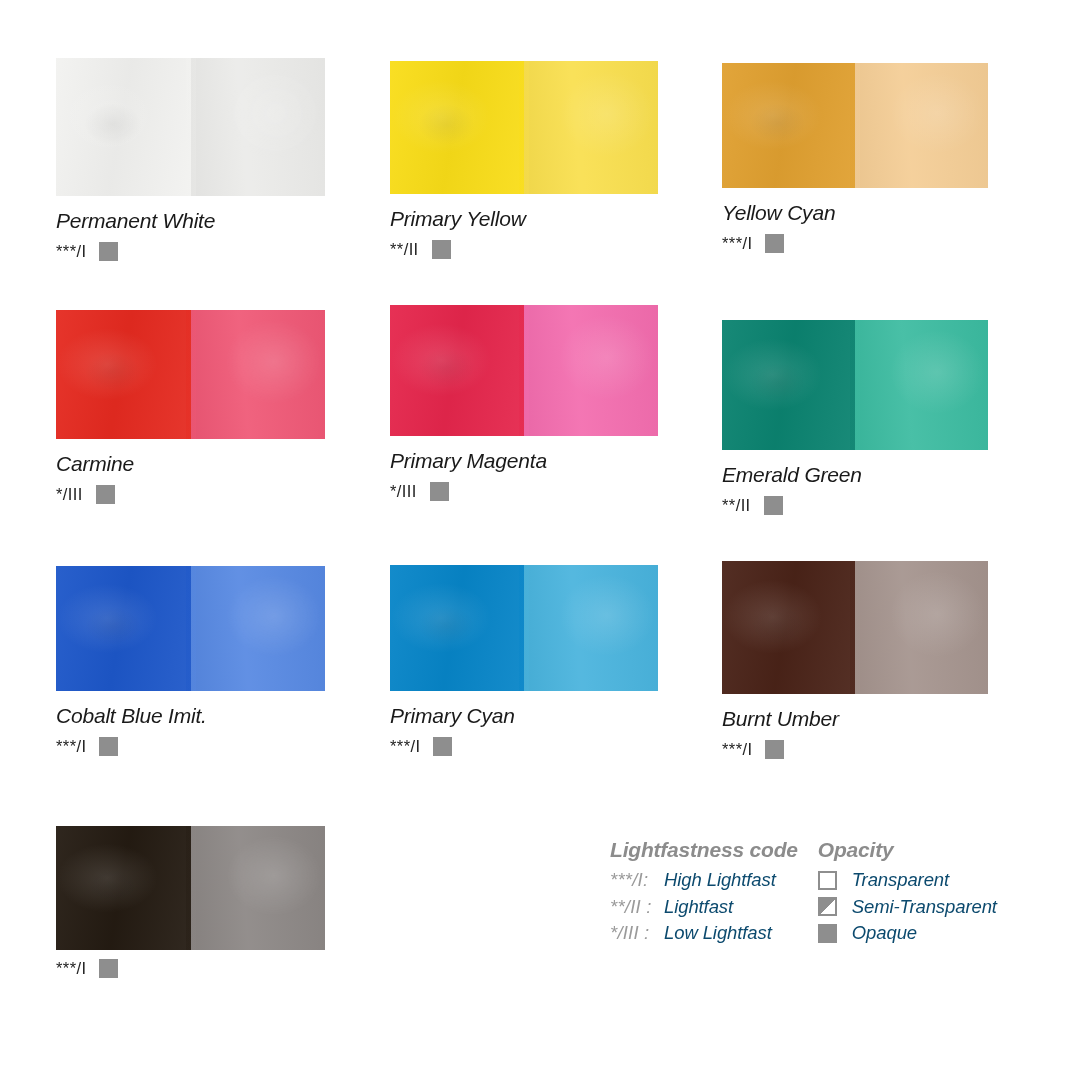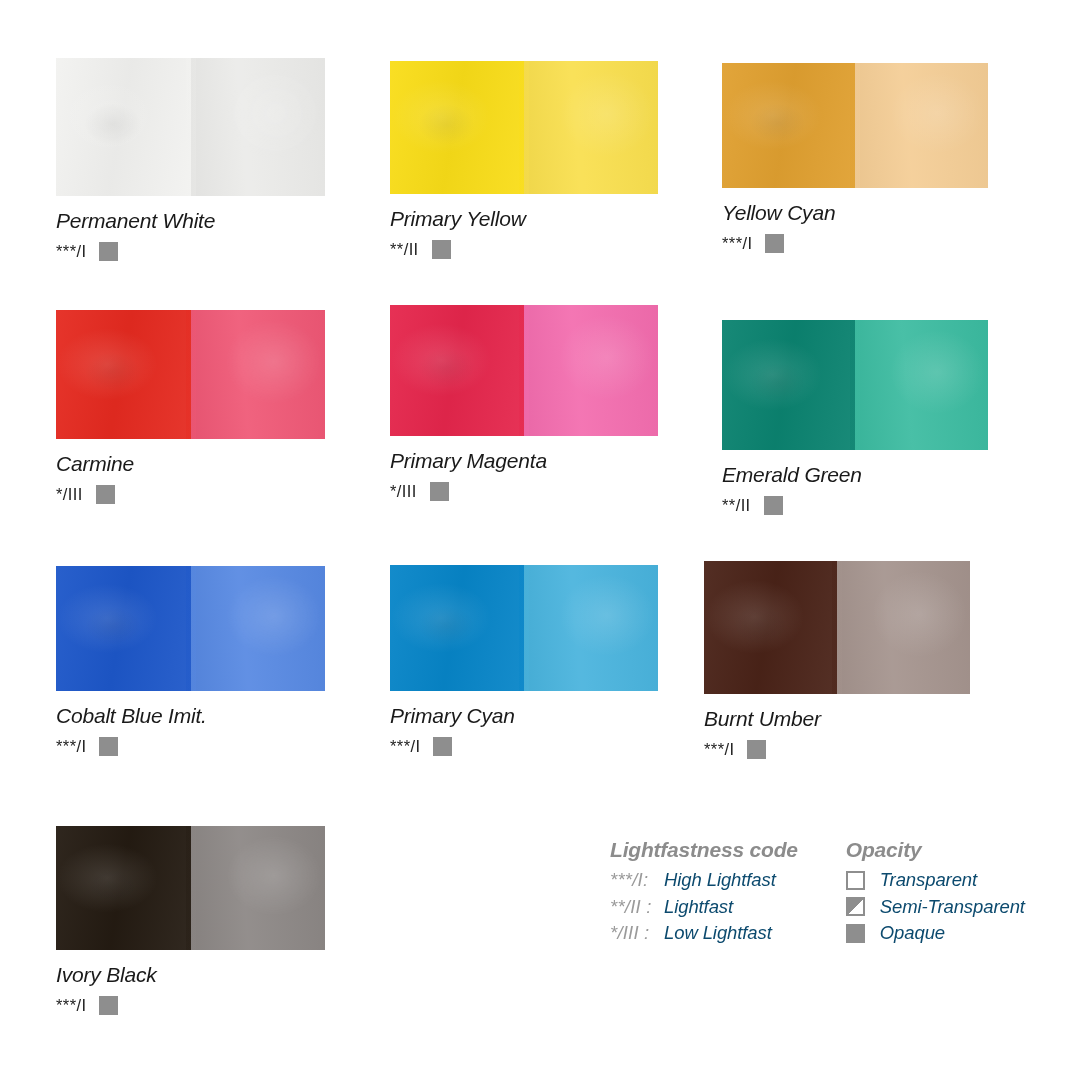--- a/index.html
+++ b/index.html
@@ -103,21 +103,21 @@
     border: 2px solid #8e8e8e;
     background-image: linear-gradient(135deg, #8e8e8e 0%, #8e8e8e 50%, #ffffff 50%, #ffffff 100%);
   }
 
   
   #legend {
     position: absolute;
     left: 610px;
     top: 838px;
     display: flex;
-    gap: 48px;
+    gap: 20px;
   }
 
   .legend-col { position: relative; }
 
   .legend-title {
     font-style: italic;
     font-weight: bold;
     font-size: 21px;
     color: #8c8c8c;
     letter-spacing: -0.2px;
@@ -250,39 +250,38 @@
           <div class="swatch-half left" style="background: rgb(7, 133, 200);"></div>
           <div class="swatch-half right" style="background: rgb(72, 179, 221);"></div>
           <div class="edge" style="left: 50%; background: linear-gradient(90deg, rgb(7, 133, 200) 0%, rgb(7, 133, 200) 45%, rgb(72, 179, 221) 55%, rgb(72, 179, 221) 100%);"></div>
         </div>
         <div class="name">Primary Cyan</div>
         <div class="meta">
           <span class="lf-code">***/I</span>
           <span class="op-chip op-opaque" title="Opaque"></span>
         </div>
       </div>
-      <div class="swatch-card" style="left: 704px; top: 561px; width: 266px;">
+      <div class="swatch-card" style="left: 722px; top: 561px; width: 266px;">
         <div class="swatch-box" style="height: 133px;">
           <div class="swatch-half left" style="background: rgb(74, 35, 24);"></div>
           <div class="swatch-half right" style="background: rgb(164, 147, 141);"></div>
           <div class="edge" style="left: 50%; background: linear-gradient(90deg, rgb(74, 35, 24) 0%, rgb(74, 35, 24) 45%, rgb(164, 147, 141) 55%, rgb(164, 147, 141) 100%);"></div>
         </div>
         <div class="name">Burnt Umber</div>
         <div class="meta">
           <span class="lf-code">***/I</span>
           <span class="op-chip op-opaque" title="Opaque"></span>
         </div>
       </div>
       <div class="swatch-card" style="left: 56px; top: 826px; width: 269px;">
         <div class="swatch-box" style="height: 124px;">
           <div class="swatch-half left" style="background: rgb(36, 27, 18);"></div>
           <div class="swatch-half right" style="background: rgb(139, 134, 132);"></div>
           <div class="edge" style="left: 50%; background: linear-gradient(90deg, rgb(36, 27, 18) 0%, rgb(36, 27, 18) 45%, rgb(139, 134, 132) 55%, rgb(139, 134, 132) 100%);"></div>
         </div>
-        <div class="name">Ivory Black</div>
         <div class="meta">
           <span class="lf-code">***/I</span>
           <span class="op-chip op-opaque" title="Opaque"></span>
         </div>
       </div>
     </div>
 
   <div id="legend">
 
     <div class="legend-col">

